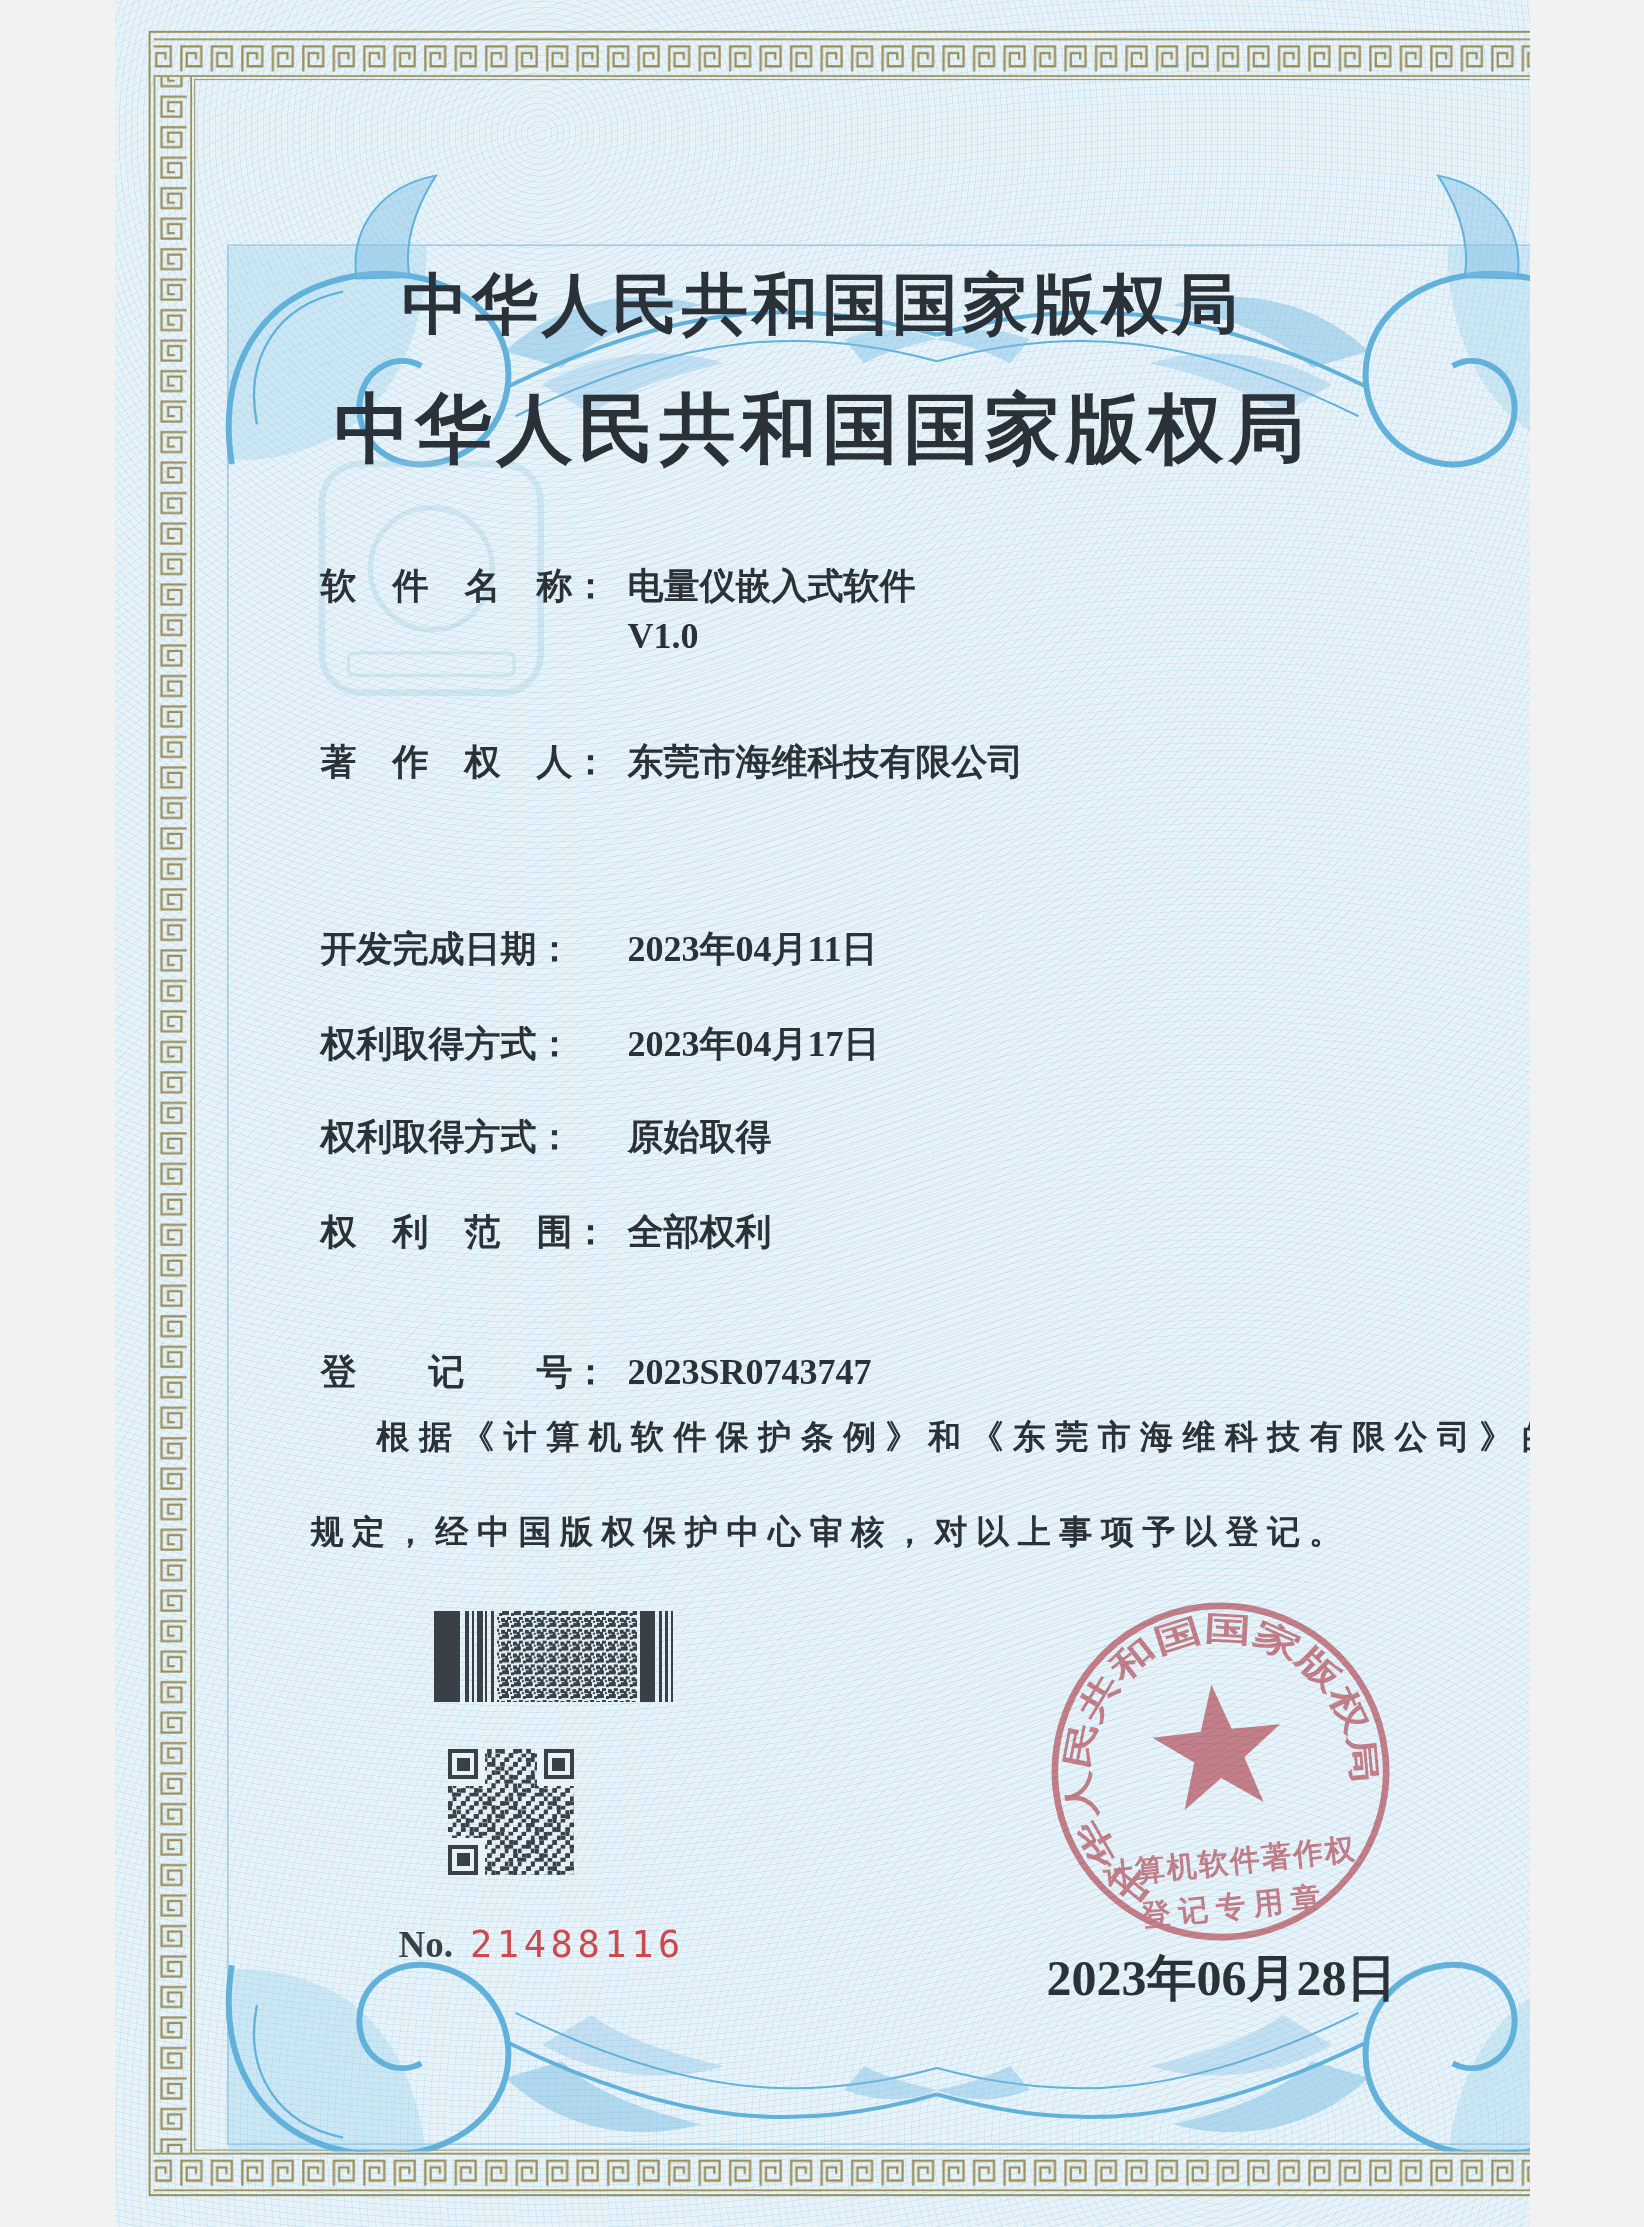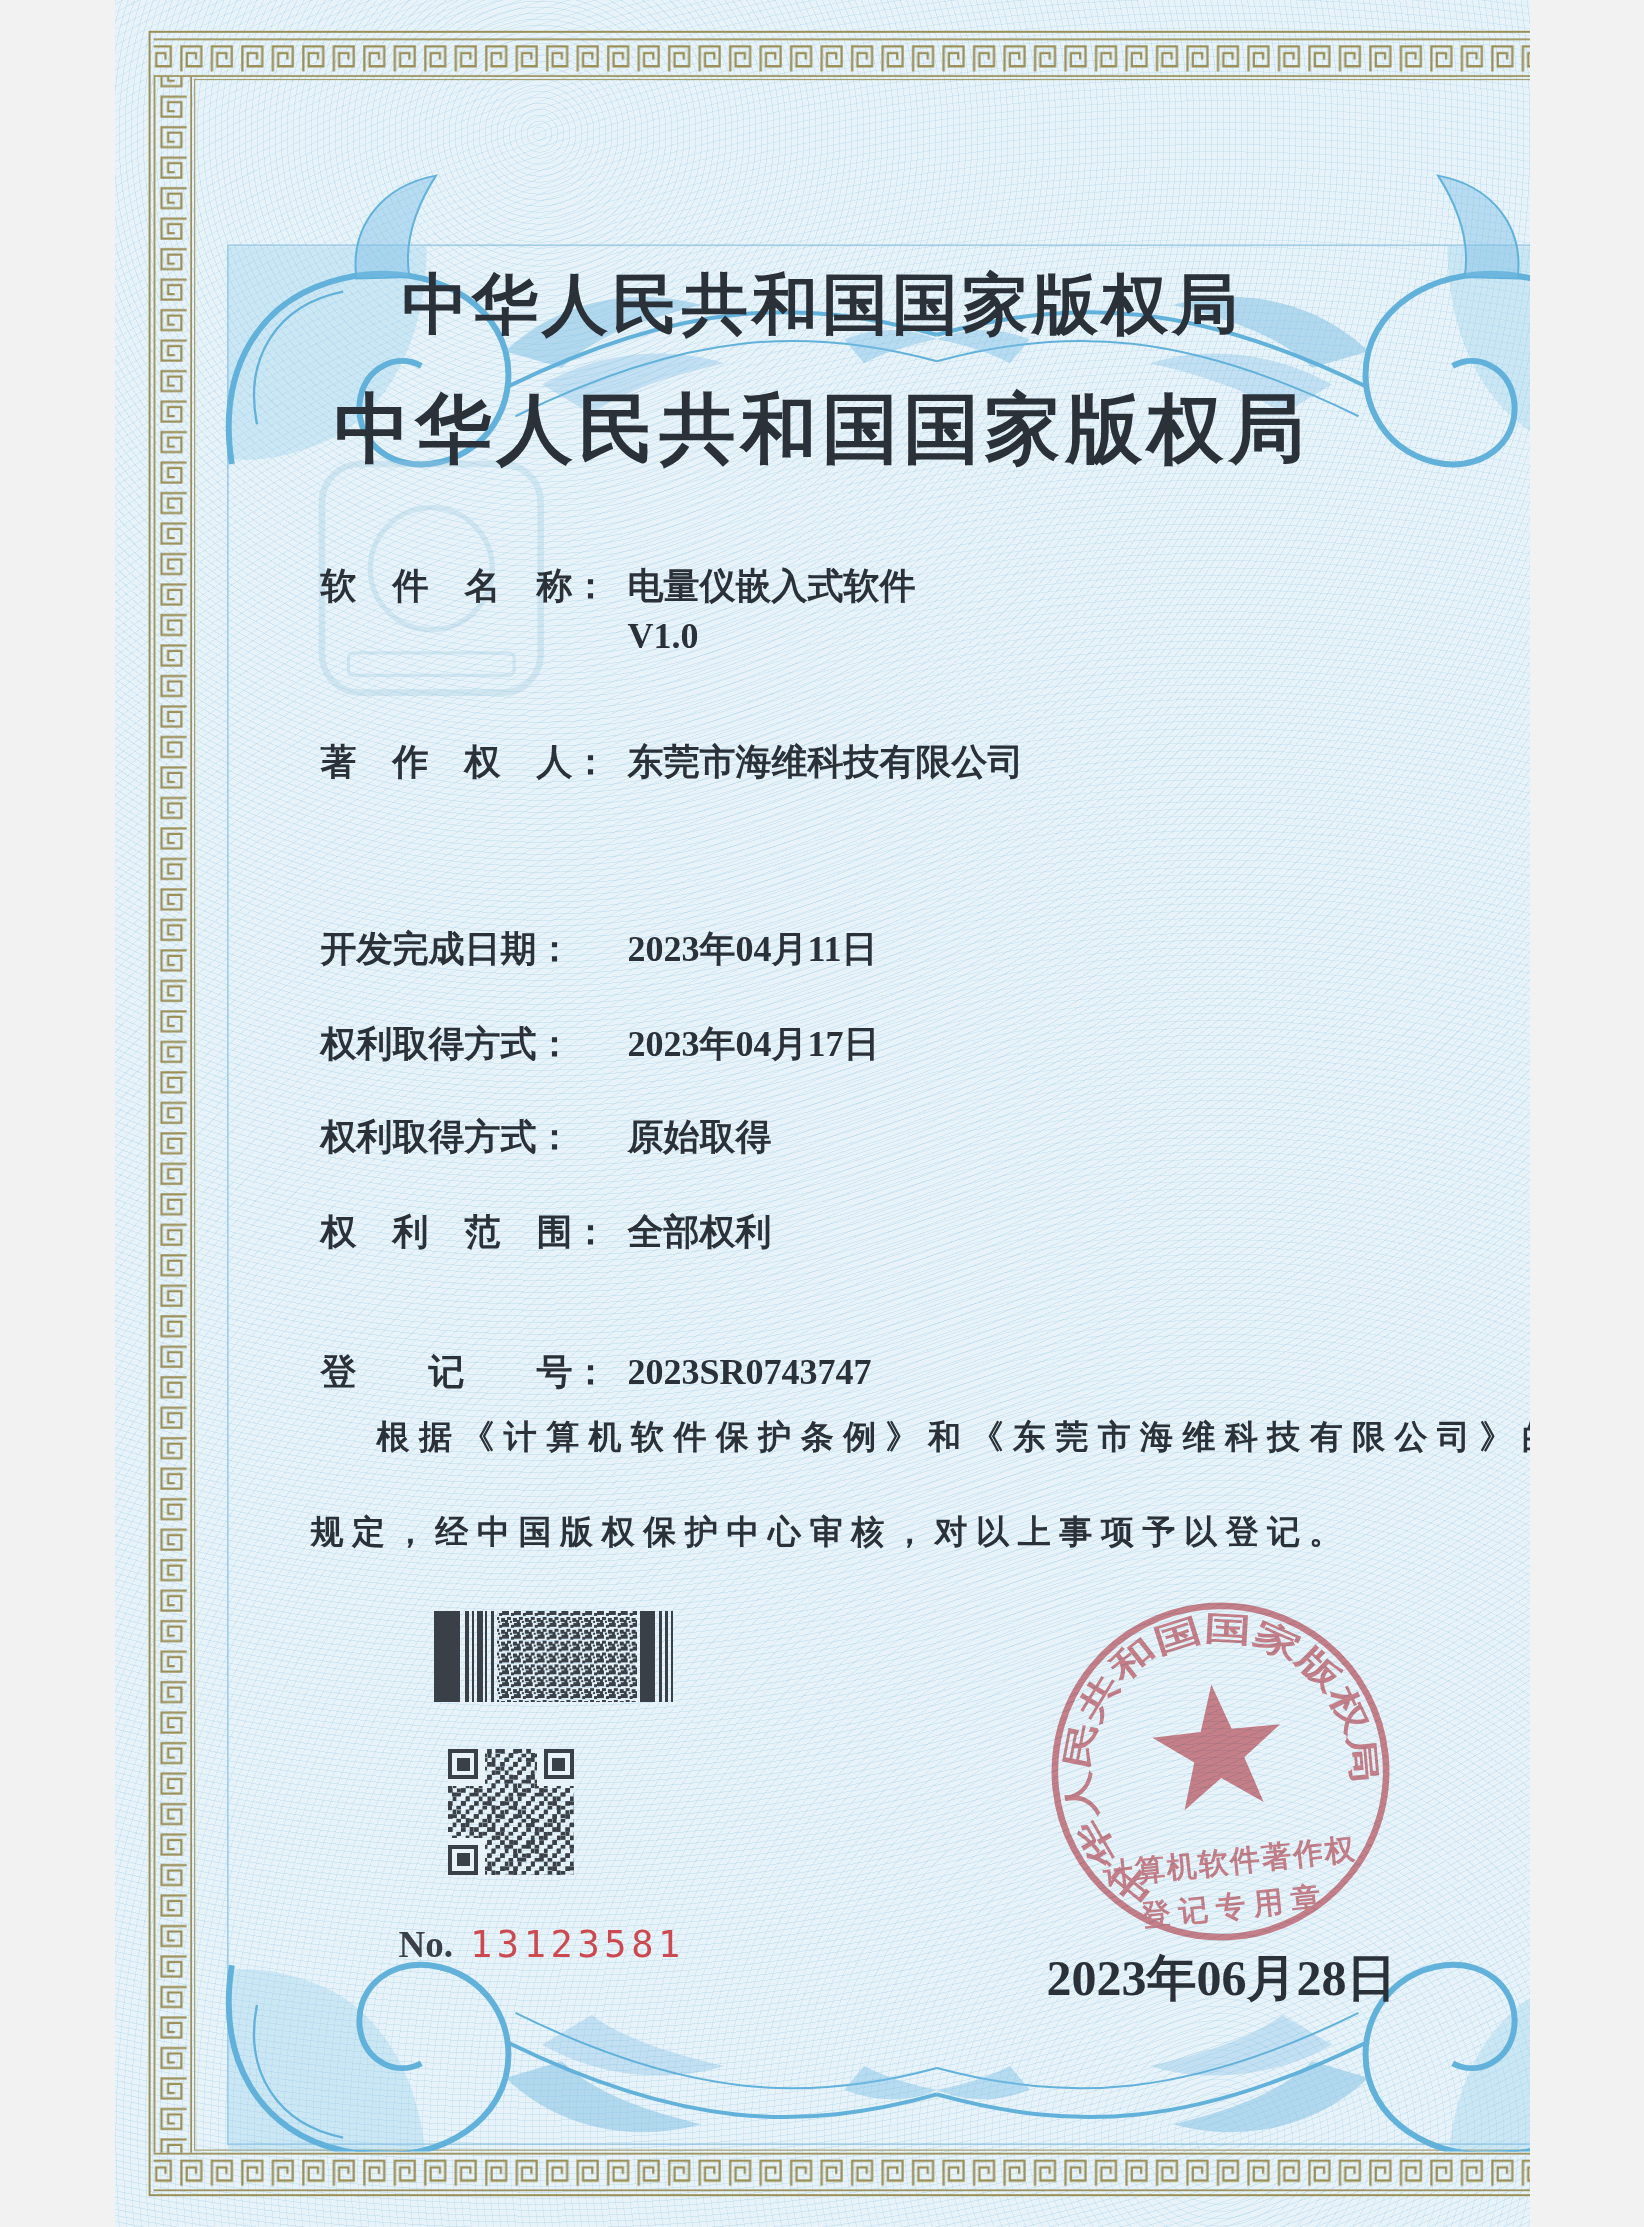--- a/index.html
+++ b/index.html
@@ -229,21 +229,21 @@
         <rect x="23" y="1" width="5" height="5" fill="#e7f3f9"></rect>
         <rect x="24" y="2" width="3" height="3" fill="#3a4047"></rect>
       <rect x="0" y="20.5" width="8.5" height="8.5" fill="#e7f3f9"></rect>
         <rect x="0" y="22" width="7" height="7" fill="#3a4047"></rect>
         <rect x="1" y="23" width="5" height="5" fill="#e7f3f9"></rect>
         <rect x="2" y="24" width="3" height="3" fill="#3a4047"></rect>
     </g>
   </svg>
 
   <div class="serial">
-    <span class="no">No.</span><span class="num">13123581</span>
+    <span class="no">No.</span><span class="num">21488116</span>
   </div>
 
   <svg class="seal" width="371" height="371" viewBox="0 0 560 560" xmlns="http://www.w3.org/2000/svg">
     <g opacity="0.88">
       <circle cx="280" cy="280" r="250" fill="none" stroke="#d4757c" stroke-width="10"></circle>
       <path id="sealArc" d="M166 442 A198 198 0 1 1 394 442" fill="none"></path>
       <text font-size="50" font-weight="bold" fill="#d4757c" font-family="Liberation Serif, DejaVu Serif, serif">
         <textPath href="#sealArc" textLength="850" lengthAdjust="spacingAndGlyphs">中华人民共和国国家版权局</textPath>
       </text>
       <polygon fill="#d4757c" transform="translate(280,250)" points="0,-102 23.5,-32.4 97,-31.5 38,12.4 60,82.5 0,40 -60,82.5 -38,12.4 -97,-31.5 -23.5,-32.4"></polygon>

